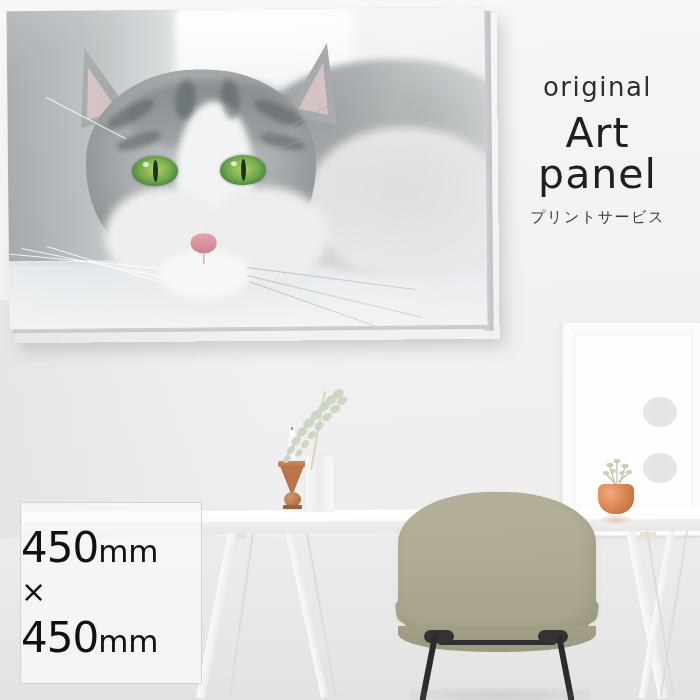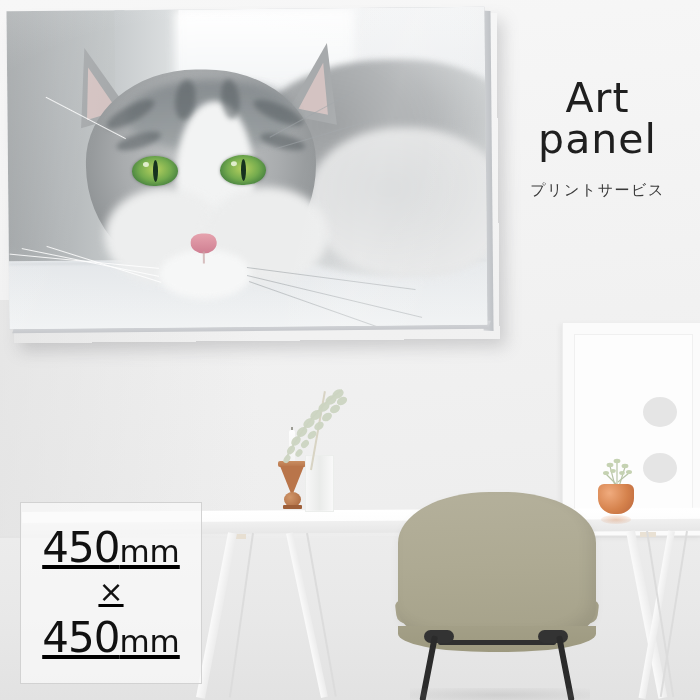--- a/index.html
+++ b/index.html
@@ -177,31 +177,31 @@
   .fur-soft{position:absolute;inset:0;
     background:radial-gradient(ellipse at 38% 46%,rgba(255,255,255,0) 55%,rgba(240,242,243,.35) 100%);}
   .panel-gloss{position:absolute;left:0;top:0;width:478px;height:318px;
     background:linear-gradient(104deg,rgba(255,255,255,.16) 0%,rgba(255,255,255,0) 22%,
       rgba(255,255,255,0) 60%,rgba(255,255,255,.14) 74%,rgba(255,255,255,0) 90%);}
 
   
   .brand{position:absolute;left:505px;top:74px;width:185px;text-align:center;}
   .brand .b-original{font-size:26px;color:#2f2f2f;letter-spacing:1.5px;line-height:1;
     font-family:"DejaVu Sans",sans-serif;font-weight:400;}
-  .brand .b-art{font-size:41px;color:#1f1f1f;letter-spacing:1px;margin-top:4px;line-height:1;
+  .brand .b-art{font-size:41px;color:#1f1f1f;letter-spacing:1px;margin-top:13px;line-height:1;
     font-family:"DejaVu Sans",sans-serif;font-weight:400;}
-  .brand .b-sub{font-size:15px;color:#3a3a3a;letter-spacing:1.5px;margin-top:22px;line-height:1;}
+  .brand .b-sub{font-size:15px;color:#3a3a3a;letter-spacing:1.5px;margin-top:14px;line-height:1;}
 
   .headline{position:absolute;left:22px;top:349px;font-size:44px;color:#131a35;
     letter-spacing:0px;white-space:nowrap;
     text-shadow:0 0 7px #fff,0 0 7px #fff,0 0 12px #fff,1px 1px 0 #fff,-1px -1px 0 #fff;}
 
   .sizebox{position:absolute;left:20px;top:502px;width:180px;height:180px;
     border:1px solid #d2d2d2;background:rgba(250,250,250,.72);
-    display:flex;flex-direction:column;align-items:center;justify-content:center;text-decoration:underline;}
+    display:flex;flex-direction:column;align-items:flex-start;justify-content:center;}
   .size-line{font-size:42px;color:#111;line-height:1;letter-spacing:-1px;
     font-family:"DejaVu Sans",sans-serif;}
   .size-line .unit{font-size:31px;letter-spacing:0;}
   .size-x{font-size:30px;color:#111;line-height:1;margin:8px 0 10px;
     font-family:"DejaVu Sans",sans-serif;}
 </style>
 </head>
 <body>
 
 <div id="stage">
@@ -354,20 +354,21 @@
         <div class="whisker d" style="left:266px;top:140px;width:104px;transform:rotate(-16deg);"></div>
         <div class="whisker" style="left:118px;top:128px;width:90px;transform:rotate(208deg);"></div>
 
         <div class="fur-soft"></div>
       </div>
       <div class="panel-gloss"></div>
     </div>
   </div>
 
   <div class="brand">
+    <div class="b-original">original</div>
     <div class="b-art">Art panel</div>
     <div class="b-sub">プリントサービス</div>
   </div>
 
 
   <div class="sizebox">
     <div class="size-line"><span>450<span class="unit">mm</span></span></div>
     <div class="size-x">×</div>
     <div class="size-line"><span>450<span class="unit">mm</span></span></div>
   </div>

